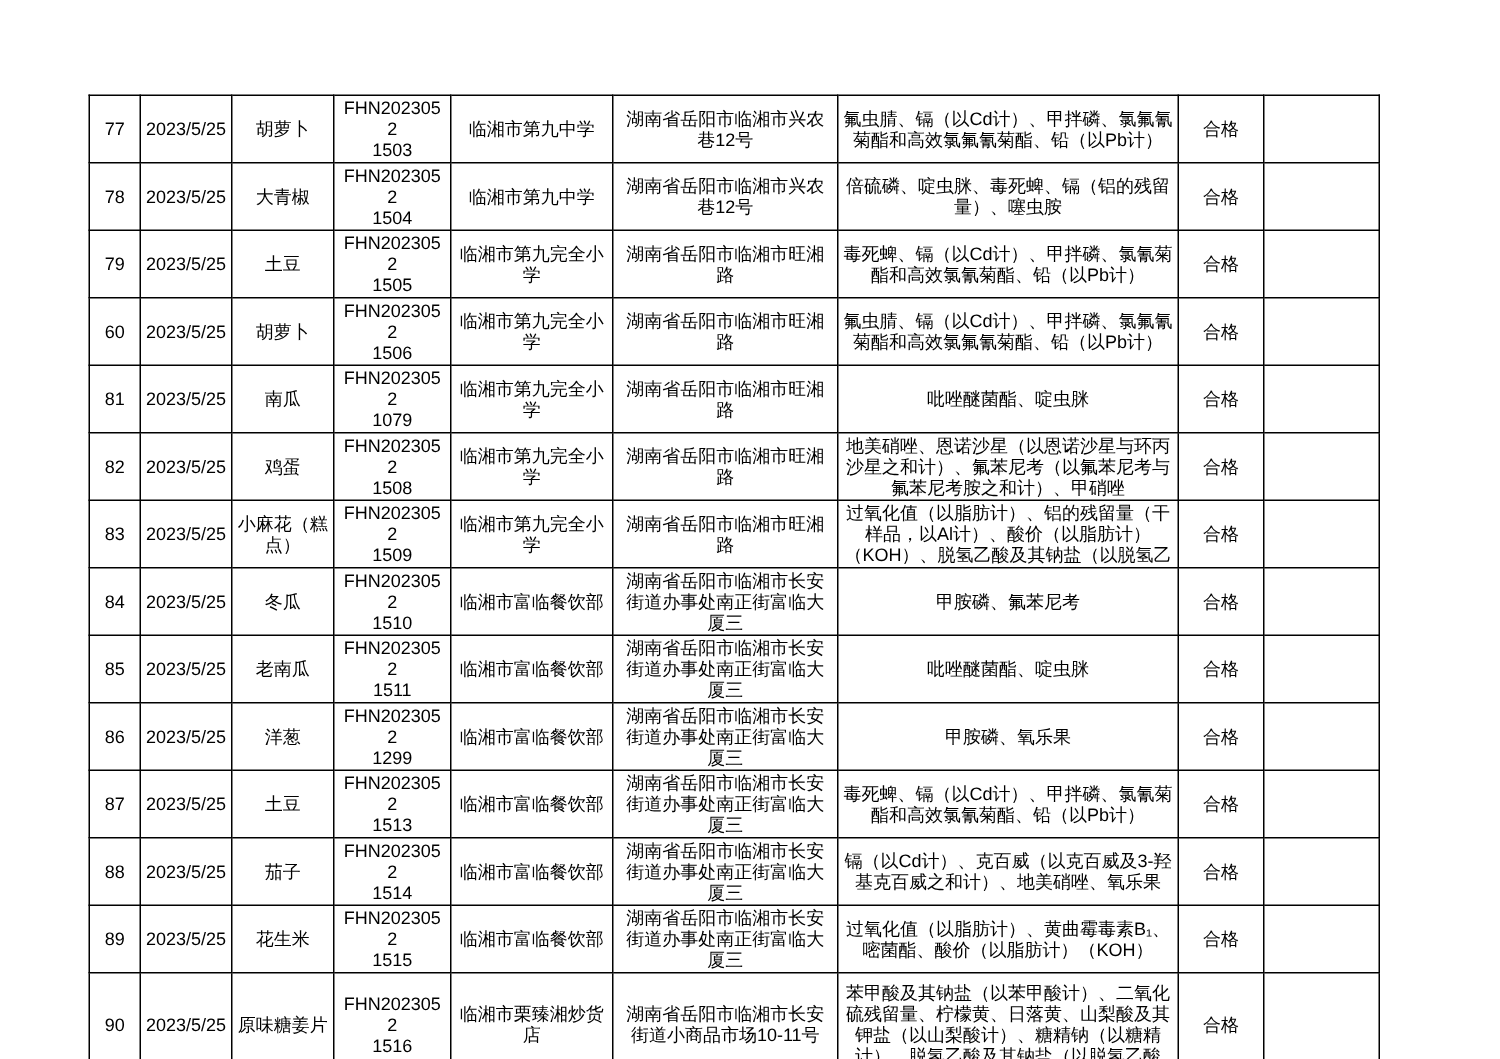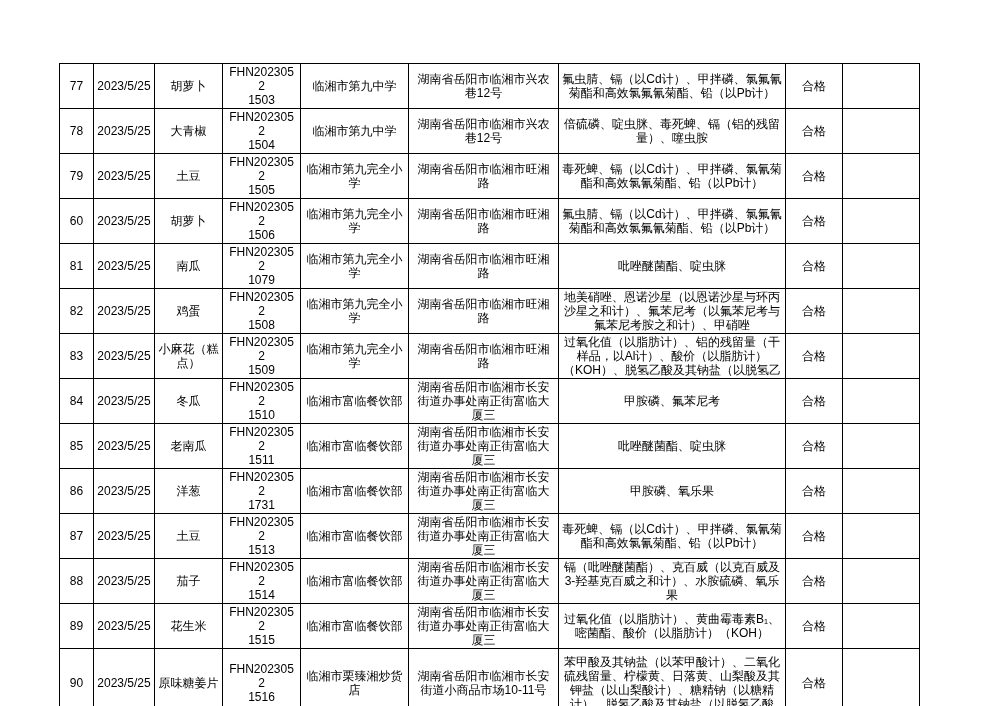--- a/index.html
+++ b/index.html
@@ -181,21 +181,21 @@
     <td class="c-items">吡唑醚菌酯、啶虫脒</td>
     <td class="c-result">合格</td>
     <td class="c-remark"></td>
   </tr>
         <tr style="height: 27px;">
     <td class="c-no">86</td>
     <td class="c-date">2023/5/25</td>
     <td class="c-name">洋葱</td>
     <td class="c-code">
             <span>FHN2023052</span>
-            <span>1731</span>
+            <span>1299</span>
           </td>
     <td class="c-producer">临湘市富临餐饮部</td>
     <td class="c-address">湖南省岳阳市临湘市长安街道办事处南正街富临大厦三</td>
     <td class="c-items">甲胺磷、氧乐果</td>
     <td class="c-result">合格</td>
     <td class="c-remark"></td>
   </tr>
         <tr style="height: 33px;">
     <td class="c-no">87</td>
     <td class="c-date">2023/5/25</td>
@@ -213,21 +213,21 @@
         <tr style="height: 32px;">
     <td class="c-no">88</td>
     <td class="c-date">2023/5/25</td>
     <td class="c-name">茄子</td>
     <td class="c-code">
             <span>FHN2023052</span>
             <span>1514</span>
           </td>
     <td class="c-producer">临湘市富临餐饮部</td>
     <td class="c-address">湖南省岳阳市临湘市长安街道办事处南正街富临大厦三</td>
-    <td class="c-items">镉（吡唑醚菌酯）、克百威（以克百威及3-羟基克百威之和计）、水胺硫磷、氧乐果</td>
+    <td class="c-items">镉（以Cd计）、克百威（以克百威及3-羟基克百威之和计）、地美硝唑、氧乐果</td>
     <td class="c-result">合格</td>
     <td class="c-remark"></td>
   </tr>
         <tr style="height: 30px;">
     <td class="c-no">89</td>
     <td class="c-date">2023/5/25</td>
     <td class="c-name">花生米</td>
     <td class="c-code">
             <span>FHN2023052</span>
             <span>1515</span>

